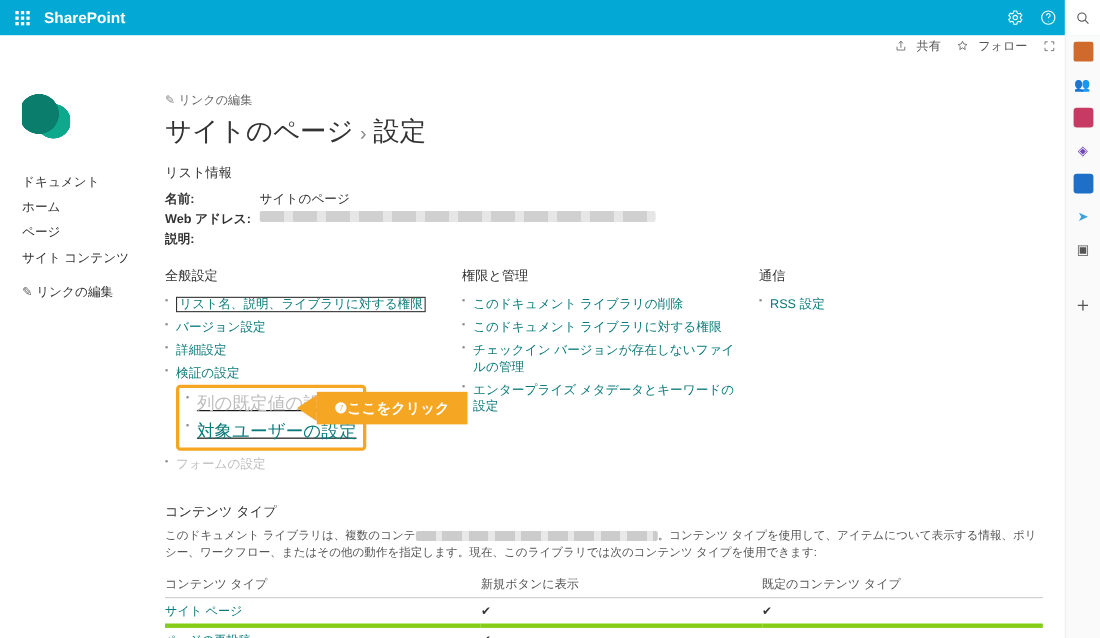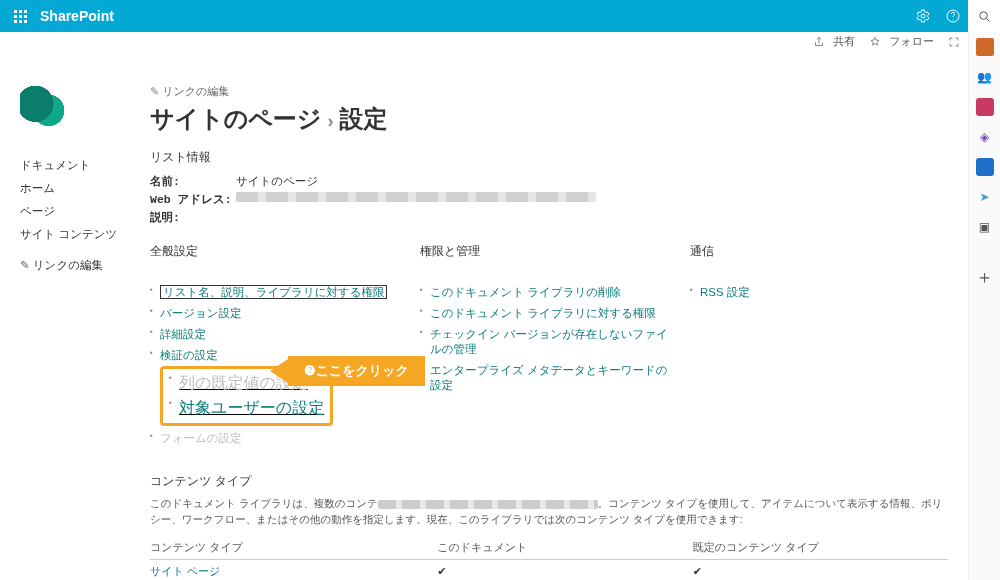--- a/index.html
+++ b/index.html
@@ -114,44 +114,44 @@
   }
   .leftnav ul{list-style:none;}
   .leftnav li{padding:4px 0; cursor:pointer;}
   .leftnav .edit{margin-top:12px;}
   .leftnav .edit::before{content:"✎ "; color:#666;}
 
   
   .content{ flex:1; }
   .crumb-edit{ font-size:11px; color:#666; margin-bottom:4px; }
   .crumb-edit::before{content:"✎ "; color:#888;}
-  h1.title{ font-size:24px; font-weight:700; color:#333; margin-bottom:10px;}
+  h1.title{ font-size:24px; font-weight:400; color:#333; margin-bottom:10px;}
   h1.title .sep{margin:0 6px;color:#888;font-size:18px;}
 
   .section-head{ font-size:12px; color:#333; margin:14px 0 8px; }
-  .info-row{ display:flex; font-size:11.5px; margin:3px 0;font-family:Liberation Mono, monospace;}
+  .info-row{ display:flex; font-size:11.5px; margin:3px 0;}
   .info-row .lbl{ width:86px; font-weight:600; color:#333;}
   .info-row .val{ color:#333;}
   .info-row .blur {
     display:inline-block; width:360px; height:10px;
     background:repeating-linear-gradient(90deg,#d0d0d0 0 22px,#e6e6e6 22px 30px);
     filter:blur(0.6px);
     border-radius:2px;
   }
 
   .cols {
     display:flex;
     margin-top:18px;
     gap:20px;
   }
   .col { flex: 0 0 auto; }
   .col.g{ width:250px; }
   .col.p{ width:250px; }
   .col.c{ width:150px; }
-  .col h3{ font-size:12px; font-weight:400; color:#333; margin-bottom:22px;}
+  .col h3{ font-size:12px; font-weight:400; color:#333; margin-bottom:6px;}
   ul.links{ list-style:none; }
   ul.links li{
     font-size:11.5px;
     padding:3px 0 3px 10px;
     position:relative;
   }
   ul.links li::before{
     content:"▪";
     position:absolute; left:0; top:3px;
     color:#888; font-size:8px;
@@ -201,21 +201,21 @@
     font-size:11px;
     margin-top:8px;
   }
   table.ct-table th{
     text-align:left; font-weight:400; color:#555;
     border-bottom:1px solid #ccc;
     padding:4px 0;
   }
   table.ct-table td{
     padding:4px 0;
-    border-bottom:1px solid #84cc16;
+    border-bottom:4px solid #84cc16;
     color:#333;
   }
   table.ct-table td a{color:#0c7a7a;text-decoration:none;}
   .chk::before{content:"✔"; color:#333; font-size:11px;}
 
   
   .shell::-webkit-scrollbar{width:10px;}
   .shell::-webkit-scrollbar-thumb{background:#ccc;border-radius:5px;}
 </style>
 </head>
@@ -364,21 +364,21 @@
 
       <div class="ct-head">コンテンツ タイプ</div>
       <div class="ct-desc">
         <span>このドキュメント ライブラリは、複数のコンテ</span><span class="blur2"></span><span>。コンテンツ タイプを使用して、アイテムについて表示する情報、ポリシー、ワークフロー、またはその他の動作を指定します。現在、このライブラリでは次のコンテンツ タイプを使用できます:</span>
       </div>
 
       <table class="ct-table">
         <tbody>
             <tr>
           <th style="width:36%">コンテンツ タイプ</th>
-          <th style="width:32%">このドキュメント</th>
+          <th style="width:32%">新規ボタンに表示</th>
           <th>既定のコンテンツ タイプ</th>
         </tr>
         <tr>
           <td><a href="#">サイト ページ</a></td>
           <td><span class="chk"></span></td>
           <td><span class="chk"></span></td>
         </tr>
         <tr>
           <td><a href="#">ページの再投稿</a></td>
           <td><span class="chk"></span></td>

